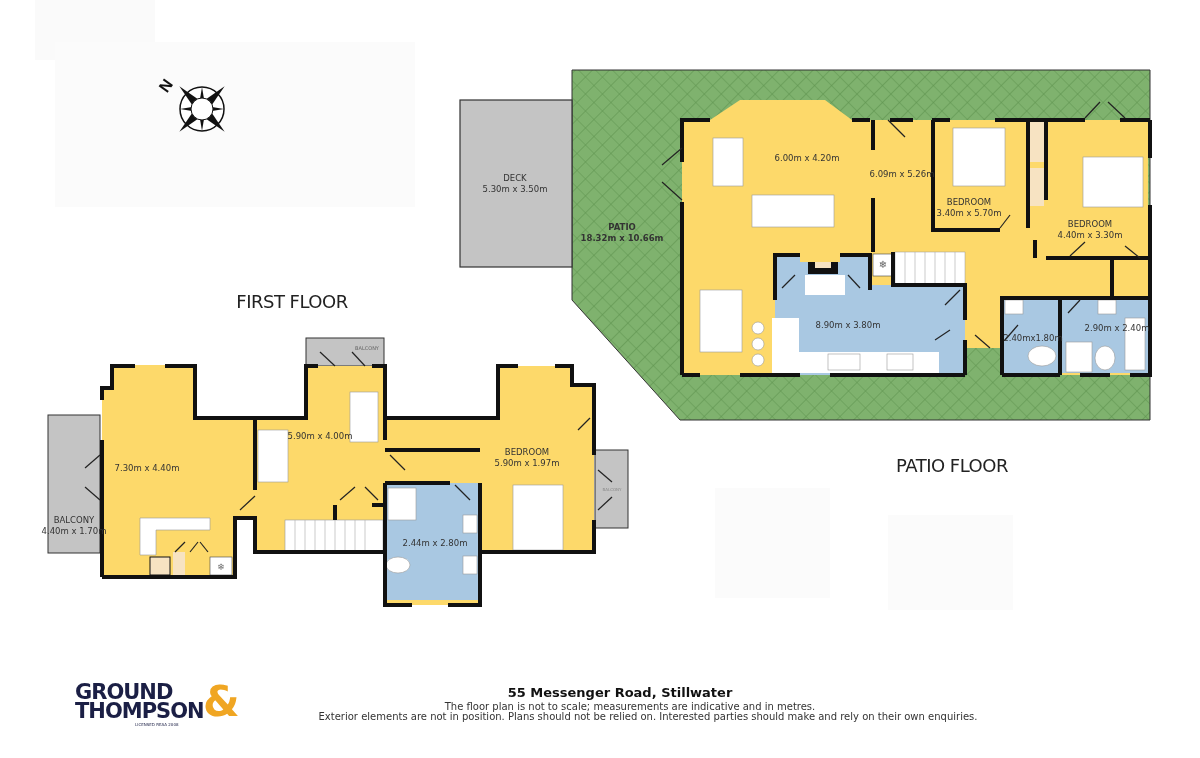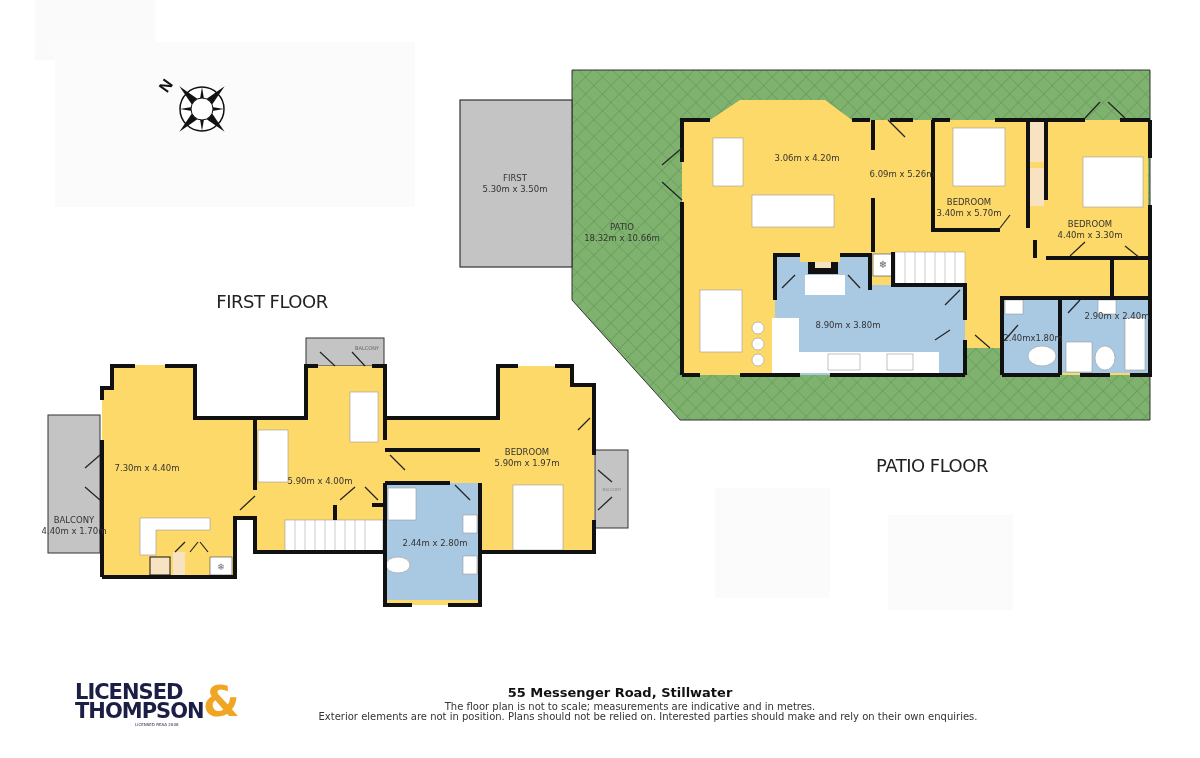--- a/index.html
+++ b/index.html
@@ -1,19 +1,19 @@
 <!DOCTYPE html>
 <html><head>
 <meta charset="utf-8">
 <style>
   html, body { margin:0; padding:0; background:#ffffff; }
   body { width:1200px; height:758px; position:relative; overflow:hidden; font-family:"Liberation Sans", sans-serif; }
   #plan { position:absolute; left:0; top:0; width:1200px; height:758px; }
   .lbl { position:absolute; font-family:"DejaVu Sans", sans-serif; font-size:8.5px; color:#333; text-align:center; line-height:11px; white-space:nowrap; transform:translate(-50%,-50%); }
-  .floor-title { position:absolute; font-family:"DejaVu Sans", sans-serif; font-size:18px; color:#222; letter-spacing:-0.5px; transform:translate(-50%,-50%); white-space:nowrap; }
+  .floor-title { position:absolute; font-family:"DejaVu Sans", sans-serif; font-size:18px; color:#222; letter-spacing:-0.5px; transform:translate(-50%,-50%); white-space:nowrap;margin-left:20px; }
   .addr { position:absolute; left:620px; top:685px; transform:translateX(-50%); font-family:"DejaVu Sans", sans-serif; font-size:13px; font-weight:bold; color:#111; white-space:nowrap; }
   .disc { position:absolute; left:630px; transform:translateX(-50%); font-family:"DejaVu Sans", sans-serif; font-size:10px; color:#333; white-space:nowrap; }
   .logo { position:absolute; left:75px; top:683px; font-family:"DejaVu Sans", sans-serif; font-weight:bold; color:#1b1f45; line-height:19px; font-size:21px; letter-spacing:-1px; }
   .logo .amp { position:absolute; left:128px; top:-2px; font-size:42px; color:#f0a623; font-weight:bold; line-height:42px; }
   .logo .sub { font-size:4px; letter-spacing:0; font-weight:normal; margin-left:60px; line-height:8px; display:block; }
   .compass { position:absolute; left:150px; top:64px; width:105px; height:90px; }
 </style>
 </head>
 <body>
 
@@ -217,55 +217,55 @@
     </g>
     <circle r="11" fill="#fff" stroke="#111" stroke-width="1"></circle>
   </g>
   <text x="10" y="28" font-size="16" font-weight="bold" fill="#111" transform="rotate(-55 15 22)">N</text>
 </svg>
 
 <div class="floor-title" style="left:272px; top:301px;">FIRST FLOOR</div>
 <div class="floor-title" style="left:932px; top:465px;">PATIO FLOOR</div>
 
 <div class="lbl" style="left:515px; top:184px;">
-  <div>FIRST</div>
+  <div>DECK</div>
   <div>5.30m x 3.50m</div>
 </div>
-<div class="lbl" style="left:622px; top:233px;">
+<div class="lbl" style="left:622px; top:233px;font-weight:bold;">
   <div>PATIO</div>
   <div>18.32m x 10.66m</div>
 </div>
 <div class="lbl" style="left:807px; top:158px;">
-  <div>3.06m x 4.20m</div>
+  <div>6.00m x 4.20m</div>
 </div>
 <div class="lbl" style="left:902px; top:174px;">
   <div>6.09m x 5.26m</div>
 </div>
 <div class="lbl" style="left:969px; top:208px;">
   <div>BEDROOM</div>
   <div>3.40m x 5.70m</div>
 </div>
 <div class="lbl" style="left:1090px; top:230px;">
   <div>BEDROOM</div>
   <div>4.40m x 3.30m</div>
 </div>
 <div class="lbl" style="left:848px; top:325px;">
   <div>8.90m x 3.80m</div>
 </div>
 <div class="lbl" style="left:1033px; top:338px;">
   <div>2.40mx1.80m</div>
 </div>
-<div class="lbl" style="left:1095px; top:316px;padding-left:44px;">
+<div class="lbl" style="left:1095px; top:328px;padding-left:44px;">
   <div>2.90m x 2.40m</div>
 </div>
 
 <div class="lbl" style="left:147px; top:468px;">
   <div>7.30m x 4.40m</div>
 </div>
-<div class="lbl" style="left:320px; top:481px;text-align:center;">
+<div class="lbl" style="left:320px; top:436px;text-align:center;">
   <div>5.90m x 4.00m</div>
 </div>
 <div class="lbl" style="left:527px; top:458px;">
   <div>BEDROOM</div>
   <div>5.90m x 1.97m</div>
 </div>
 <div class="lbl" style="left:435px; top:543px;">
   <div>2.44m x 2.80m</div>
 </div>
 <div class="lbl" style="left:74px; top:526px;">
@@ -273,20 +273,20 @@
   <div>4.40m x 1.70m</div>
 </div>
 <div class="lbl" style="left:367px; top:348px; font-size:5px; color:#666;">
   <div>BALCONY</div>
 </div>
 <div class="lbl" style="left:612px; top:489px; font-size:4px; color:#888;">
   <div>BALCONY</div>
 </div>
 
 <div class="logo">
-  <div>LICENSED</div>
+  <div>GROUND</div>
   <div>THOMPSON</div>
   <span class="amp">&amp;</span>
   <span class="sub">LICENSED REAA 2008</span>
 </div>
 <div class="addr">55 Messenger Road, Stillwater</div>
 <div class="disc" style="top:701px;">The floor plan is not to scale; measurements are indicative and in metres.</div>
 <div class="disc" style="top:711px;padding-left:36px;">Exterior elements are not in position. Plans should not be relied on. Interested parties should make and rely on their own enquiries.</div>
 
 </body></html>

